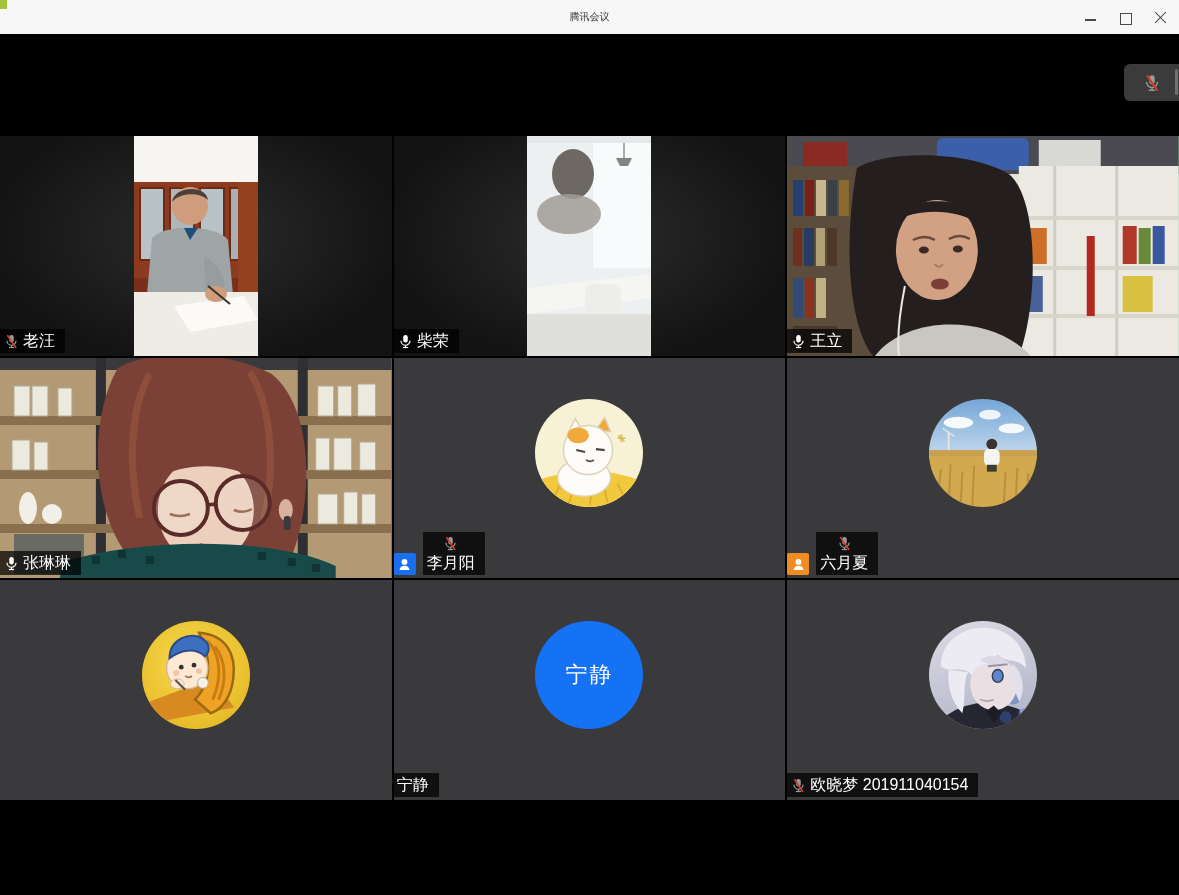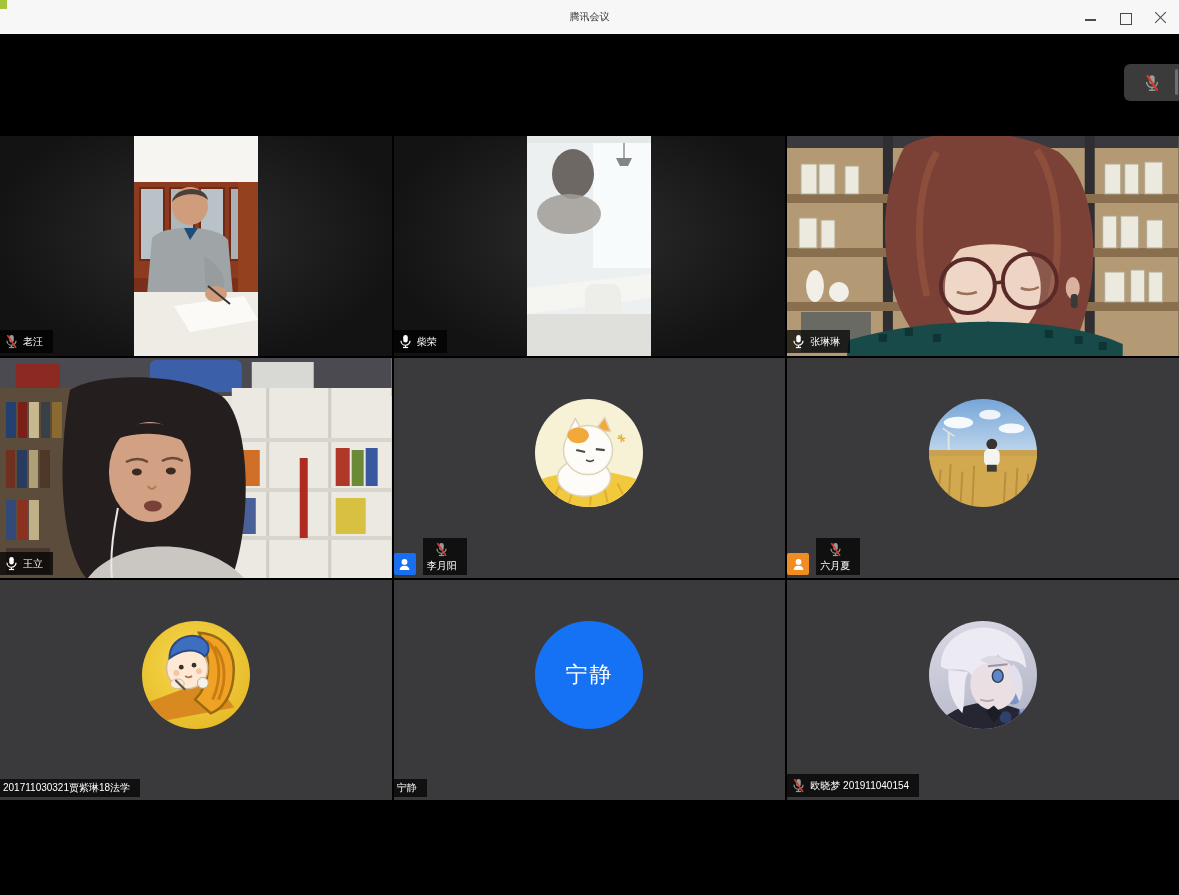--- a/index.html
+++ b/index.html
@@ -32,21 +32,21 @@
   .tile { position:relative; overflow:hidden; background:var(--tile_bg,#3a3a3d); }
   .tile.vdark { background:radial-gradient(ellipse at 50% 45%, #2c2c2c 0%, #131313 75%); }
   .tile.active { box-shadow:inset 0 0 0 2px var(--active_speaker_border,#21a05a); }
 
   .pv { position:absolute; left:50%; top:0; transform:translateX(-50%);
     width:124px; height:100%; }
   .fullv, .pv svg { position:absolute; inset:0; width:100%; height:100%; }
 
   
   .label { position:absolute; left:0; bottom:3px; display:inline-flex; align-items:center;
-    gap:4px; background:var(--label_bg,rgba(0,0,0,.72)); color:#fff; font-size:10px;
+    gap:4px; background:var(--label_bg,rgba(0,0,0,.72)); color:#fff; font-size:16px;
     line-height:1; padding:4px 10px 4px 4px; max-width:96%; white-space:nowrap; }
   .label.no-icon { padding-left:3px; }
   .label.shift { left:29px;flex-direction:column; }
   .mic { flex:0 0 auto; }
   .mic-on  .mic-body { fill:#fff; }  .mic-on  .mic-arc { stroke:#fff; }
   .mic-on  .mic-slash { display:none; }
   .mic-muted .mic-body { fill:#9b9b9b; } .mic-muted .mic-arc { stroke:#9b9b9b; }
   .mic-muted .mic-slash { stroke:var(--mic_muted_slash,#d23b30); stroke-width:1.9; }
   .mic-arc { fill:none; stroke-width:1.3; }
 
@@ -151,20 +151,80 @@
       </div>
       <div class="label">
         <svg class="mic mic-on" viewBox="0 0 16 16" width="15" height="15">
           <rect class="mic-body" x="5.6" y="1" width="4.8" height="8" rx="2.4"></rect>
           <path class="mic-arc" d="M3.2 7.2 a4.8 4.8 0 0 0 9.6 0"></path>
           <line class="mic-arc" x1="8" y1="12" x2="8" y2="13.9"></line>
           <line class="mic-arc" x1="5.2" y1="14.4" x2="10.8" y2="14.4"></line>
           <line class="mic-slash" x1="3.6" y1="1.2" x2="12.8" y2="14.8"></line>
         </svg>
         <span>柴荣</span>
+      </div>
+    </div>
+
+    <div class="tile active">
+      <svg class="fullv" viewBox="0 0 392 220" preserveAspectRatio="none">
+        <rect width="392" height="220" fill="#e7e4dc"></rect>
+        <rect width="392" height="38" fill="#4a4a50"></rect>
+        <rect x="150" y="2" width="92" height="32" rx="6" fill="#3b5fa8"></rect>
+        <rect x="16" y="6" width="44" height="26" fill="#8a2a22"></rect>
+        <rect x="252" y="4" width="62" height="30" fill="#d8d8d4"></rect>
+        <rect y="30" width="152" height="190" fill="#5c4c3c"></rect>
+        <g>
+          <rect x="6" y="44" width="10" height="36" fill="#24406e"></rect>
+            <rect x="18" y="44" width="9" height="36" fill="#7a2018"></rect>
+            <rect x="29" y="44" width="10" height="36" fill="#c8b890"></rect>
+            <rect x="41" y="44" width="9" height="36" fill="#384048"></rect>
+            <rect x="52" y="44" width="10" height="36" fill="#8a6a30"></rect>
+          <rect x="6" y="92" width="9" height="38" fill="#703020"></rect>
+            <rect x="17" y="92" width="10" height="38" fill="#283c60"></rect>
+            <rect x="29" y="92" width="9" height="38" fill="#b0a078"></rect>
+            <rect x="40" y="92" width="10" height="38" fill="#503828"></rect>
+          <rect x="6" y="142" width="10" height="40" fill="#314a78"></rect>
+            <rect x="18" y="142" width="9" height="40" fill="#8c3020"></rect>
+            <rect x="29" y="142" width="10" height="40" fill="#c0b088"></rect>
+          <rect x="6" y="190" width="44" height="26" fill="#46382c"></rect>
+        </g>
+        <rect x="232" y="30" width="160" height="190" fill="#ece9e2"></rect>
+        <line x1="268" y1="30" x2="268" y2="220" stroke="#cfccc4" stroke-width="3"></line>
+        <line x1="330" y1="30" x2="330" y2="220" stroke="#cfccc4" stroke-width="3"></line>
+        <line x1="232" y1="82" x2="392" y2="82" stroke="#d8d5cd" stroke-width="4"></line>
+        <line x1="232" y1="132" x2="392" y2="132" stroke="#d8d5cd" stroke-width="4"></line>
+        <line x1="232" y1="180" x2="392" y2="180" stroke="#d8d5cd" stroke-width="4"></line>
+        <rect x="238" y="92" width="22" height="36" fill="#d07028"></rect>
+        <rect x="336" y="90" width="14" height="38" fill="#b03828"></rect>
+        <rect x="352" y="92" width="12" height="36" fill="#6a8a38"></rect>
+        <rect x="366" y="90" width="12" height="38" fill="#3a58a0"></rect>
+        <rect x="336" y="140" width="30" height="36" fill="#d8c040"></rect>
+        <rect x="238" y="140" width="18" height="36" fill="#4a6098"></rect>
+        <rect x="300" y="100" width="8" height="80" fill="#b02a20"></rect>
+        <path d="M70 32 C56 110 62 190 86 220 L232 220 C252 168 252 62 222 38 C182 14 98 14 70 32 Z" fill="#241f1e"></path>
+        <ellipse cx="150" cy="114" rx="41" ry="50" fill="#d2a184"></ellipse>
+        <path d="M108 86 C112 58 190 58 192 88 C170 72 128 72 108 86 Z" fill="#241f1e"></path>
+        <path d="M126 104 q12 -6 22 0" stroke="#6a4a38" stroke-width="2.5" fill="none"></path>
+        <path d="M162 103 q11 -6 21 0" stroke="#6a4a38" stroke-width="2.5" fill="none"></path>
+        <ellipse cx="137" cy="114" rx="5" ry="3.4" fill="#3a2a22"></ellipse>
+        <ellipse cx="171" cy="113" rx="5" ry="3.4" fill="#3a2a22"></ellipse>
+        <path d="M148 128 q4 6 8 0" stroke="#a87858" stroke-width="2" fill="none"></path>
+        <ellipse cx="153" cy="148" rx="9" ry="5.5" fill="#7a4038"></ellipse>
+        <path d="M88 220 C120 178 206 178 244 220 Z" fill="#cac6c2"></path>
+        <path d="M118 150 C112 180 110 200 112 220" stroke="#e8e8e4" stroke-width="2" fill="none"></path>
+      </svg>
+      <div class="label">
+        <svg class="mic mic-on" viewBox="0 0 16 16" width="15" height="15">
+          <rect class="mic-body" x="5.6" y="1" width="4.8" height="8" rx="2.4"></rect>
+          <path class="mic-arc" d="M3.2 7.2 a4.8 4.8 0 0 0 9.6 0"></path>
+          <line class="mic-arc" x1="8" y1="12" x2="8" y2="13.9"></line>
+          <line class="mic-arc" x1="5.2" y1="14.4" x2="10.8" y2="14.4"></line>
+          <line class="mic-slash" x1="3.6" y1="1.2" x2="12.8" y2="14.8"></line>
+        </svg>
+        <span>王立</span>
       </div>
     </div>
 
     <div class="tile">
       <svg class="fullv" viewBox="0 0 392 220" preserveAspectRatio="none">
         <rect width="392" height="220" fill="#b49a74"></rect>
         <rect width="392" height="12" fill="#3a3a3e"></rect>
         <rect x="96" width="10" height="220" fill="#2f2f33"></rect>
         <rect x="298" width="10" height="220" fill="#2f2f33"></rect>
         <g fill="#8a6f4e">
@@ -219,80 +279,20 @@
           <rect class="mic-body" x="5.6" y="1" width="4.8" height="8" rx="2.4"></rect>
           <path class="mic-arc" d="M3.2 7.2 a4.8 4.8 0 0 0 9.6 0"></path>
           <line class="mic-arc" x1="8" y1="12" x2="8" y2="13.9"></line>
           <line class="mic-arc" x1="5.2" y1="14.4" x2="10.8" y2="14.4"></line>
           <line class="mic-slash" x1="3.6" y1="1.2" x2="12.8" y2="14.8"></line>
         </svg>
         <span>张琳琳</span>
       </div>
     </div>
 
-    <div class="tile active">
-      <svg class="fullv" viewBox="0 0 392 220" preserveAspectRatio="none">
-        <rect width="392" height="220" fill="#e7e4dc"></rect>
-        <rect width="392" height="38" fill="#4a4a50"></rect>
-        <rect x="150" y="2" width="92" height="32" rx="6" fill="#3b5fa8"></rect>
-        <rect x="16" y="6" width="44" height="26" fill="#8a2a22"></rect>
-        <rect x="252" y="4" width="62" height="30" fill="#d8d8d4"></rect>
-        <rect y="30" width="152" height="190" fill="#5c4c3c"></rect>
-        <g>
-          <rect x="6" y="44" width="10" height="36" fill="#24406e"></rect>
-            <rect x="18" y="44" width="9" height="36" fill="#7a2018"></rect>
-            <rect x="29" y="44" width="10" height="36" fill="#c8b890"></rect>
-            <rect x="41" y="44" width="9" height="36" fill="#384048"></rect>
-            <rect x="52" y="44" width="10" height="36" fill="#8a6a30"></rect>
-          <rect x="6" y="92" width="9" height="38" fill="#703020"></rect>
-            <rect x="17" y="92" width="10" height="38" fill="#283c60"></rect>
-            <rect x="29" y="92" width="9" height="38" fill="#b0a078"></rect>
-            <rect x="40" y="92" width="10" height="38" fill="#503828"></rect>
-          <rect x="6" y="142" width="10" height="40" fill="#314a78"></rect>
-            <rect x="18" y="142" width="9" height="40" fill="#8c3020"></rect>
-            <rect x="29" y="142" width="10" height="40" fill="#c0b088"></rect>
-          <rect x="6" y="190" width="44" height="26" fill="#46382c"></rect>
-        </g>
-        <rect x="232" y="30" width="160" height="190" fill="#ece9e2"></rect>
-        <line x1="268" y1="30" x2="268" y2="220" stroke="#cfccc4" stroke-width="3"></line>
-        <line x1="330" y1="30" x2="330" y2="220" stroke="#cfccc4" stroke-width="3"></line>
-        <line x1="232" y1="82" x2="392" y2="82" stroke="#d8d5cd" stroke-width="4"></line>
-        <line x1="232" y1="132" x2="392" y2="132" stroke="#d8d5cd" stroke-width="4"></line>
-        <line x1="232" y1="180" x2="392" y2="180" stroke="#d8d5cd" stroke-width="4"></line>
-        <rect x="238" y="92" width="22" height="36" fill="#d07028"></rect>
-        <rect x="336" y="90" width="14" height="38" fill="#b03828"></rect>
-        <rect x="352" y="92" width="12" height="36" fill="#6a8a38"></rect>
-        <rect x="366" y="90" width="12" height="38" fill="#3a58a0"></rect>
-        <rect x="336" y="140" width="30" height="36" fill="#d8c040"></rect>
-        <rect x="238" y="140" width="18" height="36" fill="#4a6098"></rect>
-        <rect x="300" y="100" width="8" height="80" fill="#b02a20"></rect>
-        <path d="M70 32 C56 110 62 190 86 220 L232 220 C252 168 252 62 222 38 C182 14 98 14 70 32 Z" fill="#241f1e"></path>
-        <ellipse cx="150" cy="114" rx="41" ry="50" fill="#d2a184"></ellipse>
-        <path d="M108 86 C112 58 190 58 192 88 C170 72 128 72 108 86 Z" fill="#241f1e"></path>
-        <path d="M126 104 q12 -6 22 0" stroke="#6a4a38" stroke-width="2.5" fill="none"></path>
-        <path d="M162 103 q11 -6 21 0" stroke="#6a4a38" stroke-width="2.5" fill="none"></path>
-        <ellipse cx="137" cy="114" rx="5" ry="3.4" fill="#3a2a22"></ellipse>
-        <ellipse cx="171" cy="113" rx="5" ry="3.4" fill="#3a2a22"></ellipse>
-        <path d="M148 128 q4 6 8 0" stroke="#a87858" stroke-width="2" fill="none"></path>
-        <ellipse cx="153" cy="148" rx="9" ry="5.5" fill="#7a4038"></ellipse>
-        <path d="M88 220 C120 178 206 178 244 220 Z" fill="#cac6c2"></path>
-        <path d="M118 150 C112 180 110 200 112 220" stroke="#e8e8e4" stroke-width="2" fill="none"></path>
-      </svg>
-      <div class="label">
-        <svg class="mic mic-on" viewBox="0 0 16 16" width="15" height="15">
-          <rect class="mic-body" x="5.6" y="1" width="4.8" height="8" rx="2.4"></rect>
-          <path class="mic-arc" d="M3.2 7.2 a4.8 4.8 0 0 0 9.6 0"></path>
-          <line class="mic-arc" x1="8" y1="12" x2="8" y2="13.9"></line>
-          <line class="mic-arc" x1="5.2" y1="14.4" x2="10.8" y2="14.4"></line>
-          <line class="mic-slash" x1="3.6" y1="1.2" x2="12.8" y2="14.8"></line>
-        </svg>
-        <span>王立</span>
-      </div>
-    </div>
-
     <div class="tile">
       <div class="avatar" style="background:#f7f1d6;">
         <svg viewBox="0 0 110 110">
           <path d="M0 84 Q55 62 110 84 L110 110 L0 110 Z" fill="#f2c93c"></path>
           <g stroke="#d9a92c" stroke-width="2" opacity="0.8">
             <line x1="18" y1="104" x2="26" y2="86"></line>
               <line x1="34" y1="108" x2="40" y2="88"></line>
               <line x1="56" y1="108" x2="58" y2="88"></line>
               <line x1="74" y1="106" x2="70" y2="88"></line>
               <line x1="92" y1="102" x2="84" y2="86"></line>
@@ -392,23 +392,20 @@
           <circle cx="40" cy="47" r="2.4" fill="#3a3028"></circle>
           <circle cx="53" cy="45" r="2.4" fill="#3a3028"></circle>
           <path d="M44 56 q3 3 7 0" stroke="#b06a50" stroke-width="1.8" fill="none"></path>
           <circle cx="35" cy="53" r="3" fill="#f5c0a0" opacity="0.9"></circle>
           <circle cx="58" cy="51" r="3" fill="#f5c0a0" opacity="0.9"></circle>
           <circle cx="62" cy="63" r="5.5" fill="#f4f2ea" stroke="#b8b09a" stroke-width="1"></circle>
           <ellipse cx="36" cy="64" rx="7" ry="5" fill="#fde9d4" stroke="#d8b894" stroke-width="1"></ellipse>
           <line x1="34" y1="60" x2="44" y2="70" stroke="#555" stroke-width="2.2"></line>
         </svg>
       </div>
-      <div class="label no-icon">
-        <span>201711030321贾紫琳18法学</span>
-      </div>
     </div>
 
     <div class="tile">
       <div class="avatar avatar-initial">
         <span>宁静</span>
       </div>
       <div class="label no-icon">
         <span>宁静</span>
       </div>
     </div>

